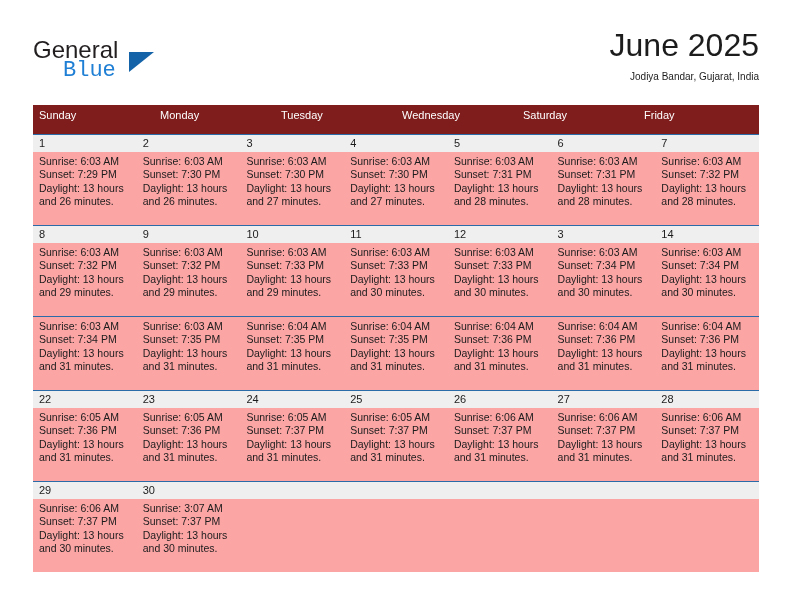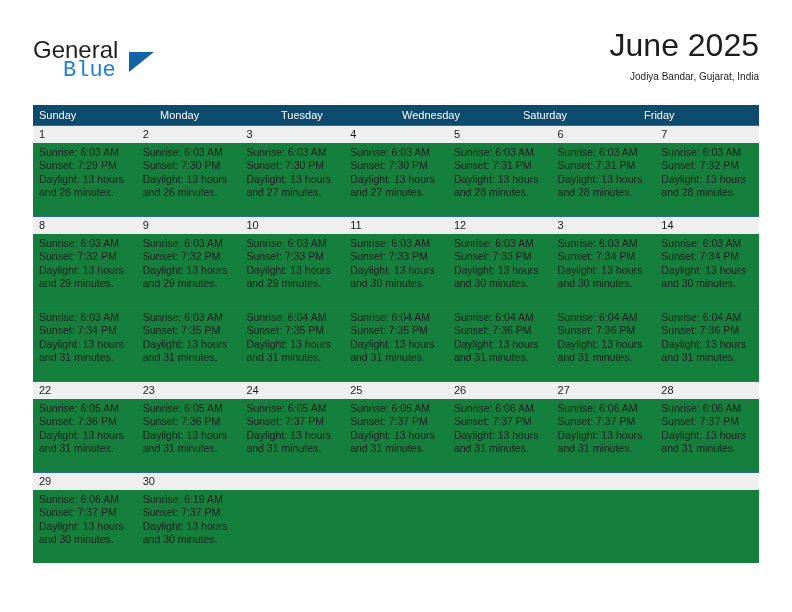--- a/index.html
+++ b/index.html
@@ -86,22 +86,22 @@
 
   
   .calendar {
     position: absolute;
     left: 33px;
     top: 105px;
     width: 726px;
   }
   .dow-row {
     display: flex;
-    background: #0c4a6e;
-    height: 20px;
+    background: #7f1d1d;
+    height: 29px;
   }
   .dow-cell {
     flex: 1 1 0;
     color: #ffffff;
     font-size: 11px;
     line-height: 20px;
     padding-left: 6px;
     box-sizing: border-box;
     white-space: nowrap;
   }
@@ -113,21 +113,21 @@
   .week:first-of-type {
     border-top: none;
   }
   .week-numbers {
     display: flex;
     background: #efefef;
     height: 17px;
   }
   .week-bodies {
     display: flex;
-    background: #15803d;
+    background: #fca5a5;
     height: 73px;
   }
   .num-cell {
     flex: 1 1 0;
     font-size: 11px;
     line-height: 17px;
     padding-left: 6px;
     box-sizing: border-box;
     color: #1c1c1c;
   }
@@ -400,21 +400,21 @@
         <div class="num-cell"></div>
       </div>
       <div class="week-bodies">
         <div class="body-cell">
           <div class="ln">Sunrise: 6:06 AM</div>
           <div class="ln">Sunset: 7:37 PM</div>
           <div class="ln">Daylight: 13 hours</div>
           <div class="ln">and 30 minutes.</div>
         </div>
         <div class="body-cell">
-          <div class="ln">Sunrise: 6:19 AM</div>
+          <div class="ln">Sunrise: 3:07 AM</div>
           <div class="ln">Sunset: 7:37 PM</div>
           <div class="ln">Daylight: 13 hours</div>
           <div class="ln">and 30 minutes.</div>
         </div>
         <div class="body-cell"></div>
         <div class="body-cell"></div>
         <div class="body-cell"></div>
         <div class="body-cell"></div>
         <div class="body-cell"></div>
       </div>

